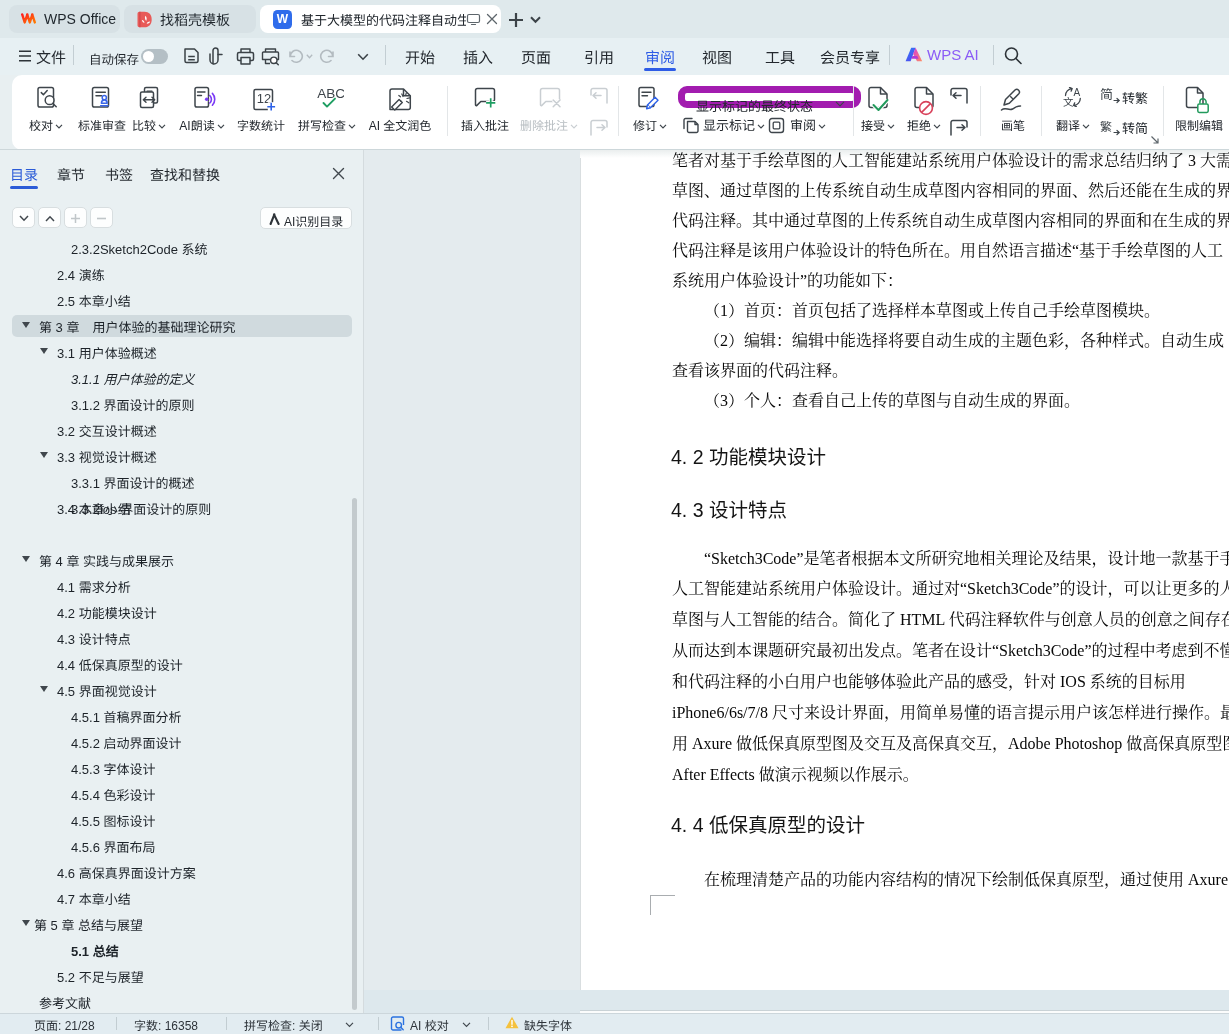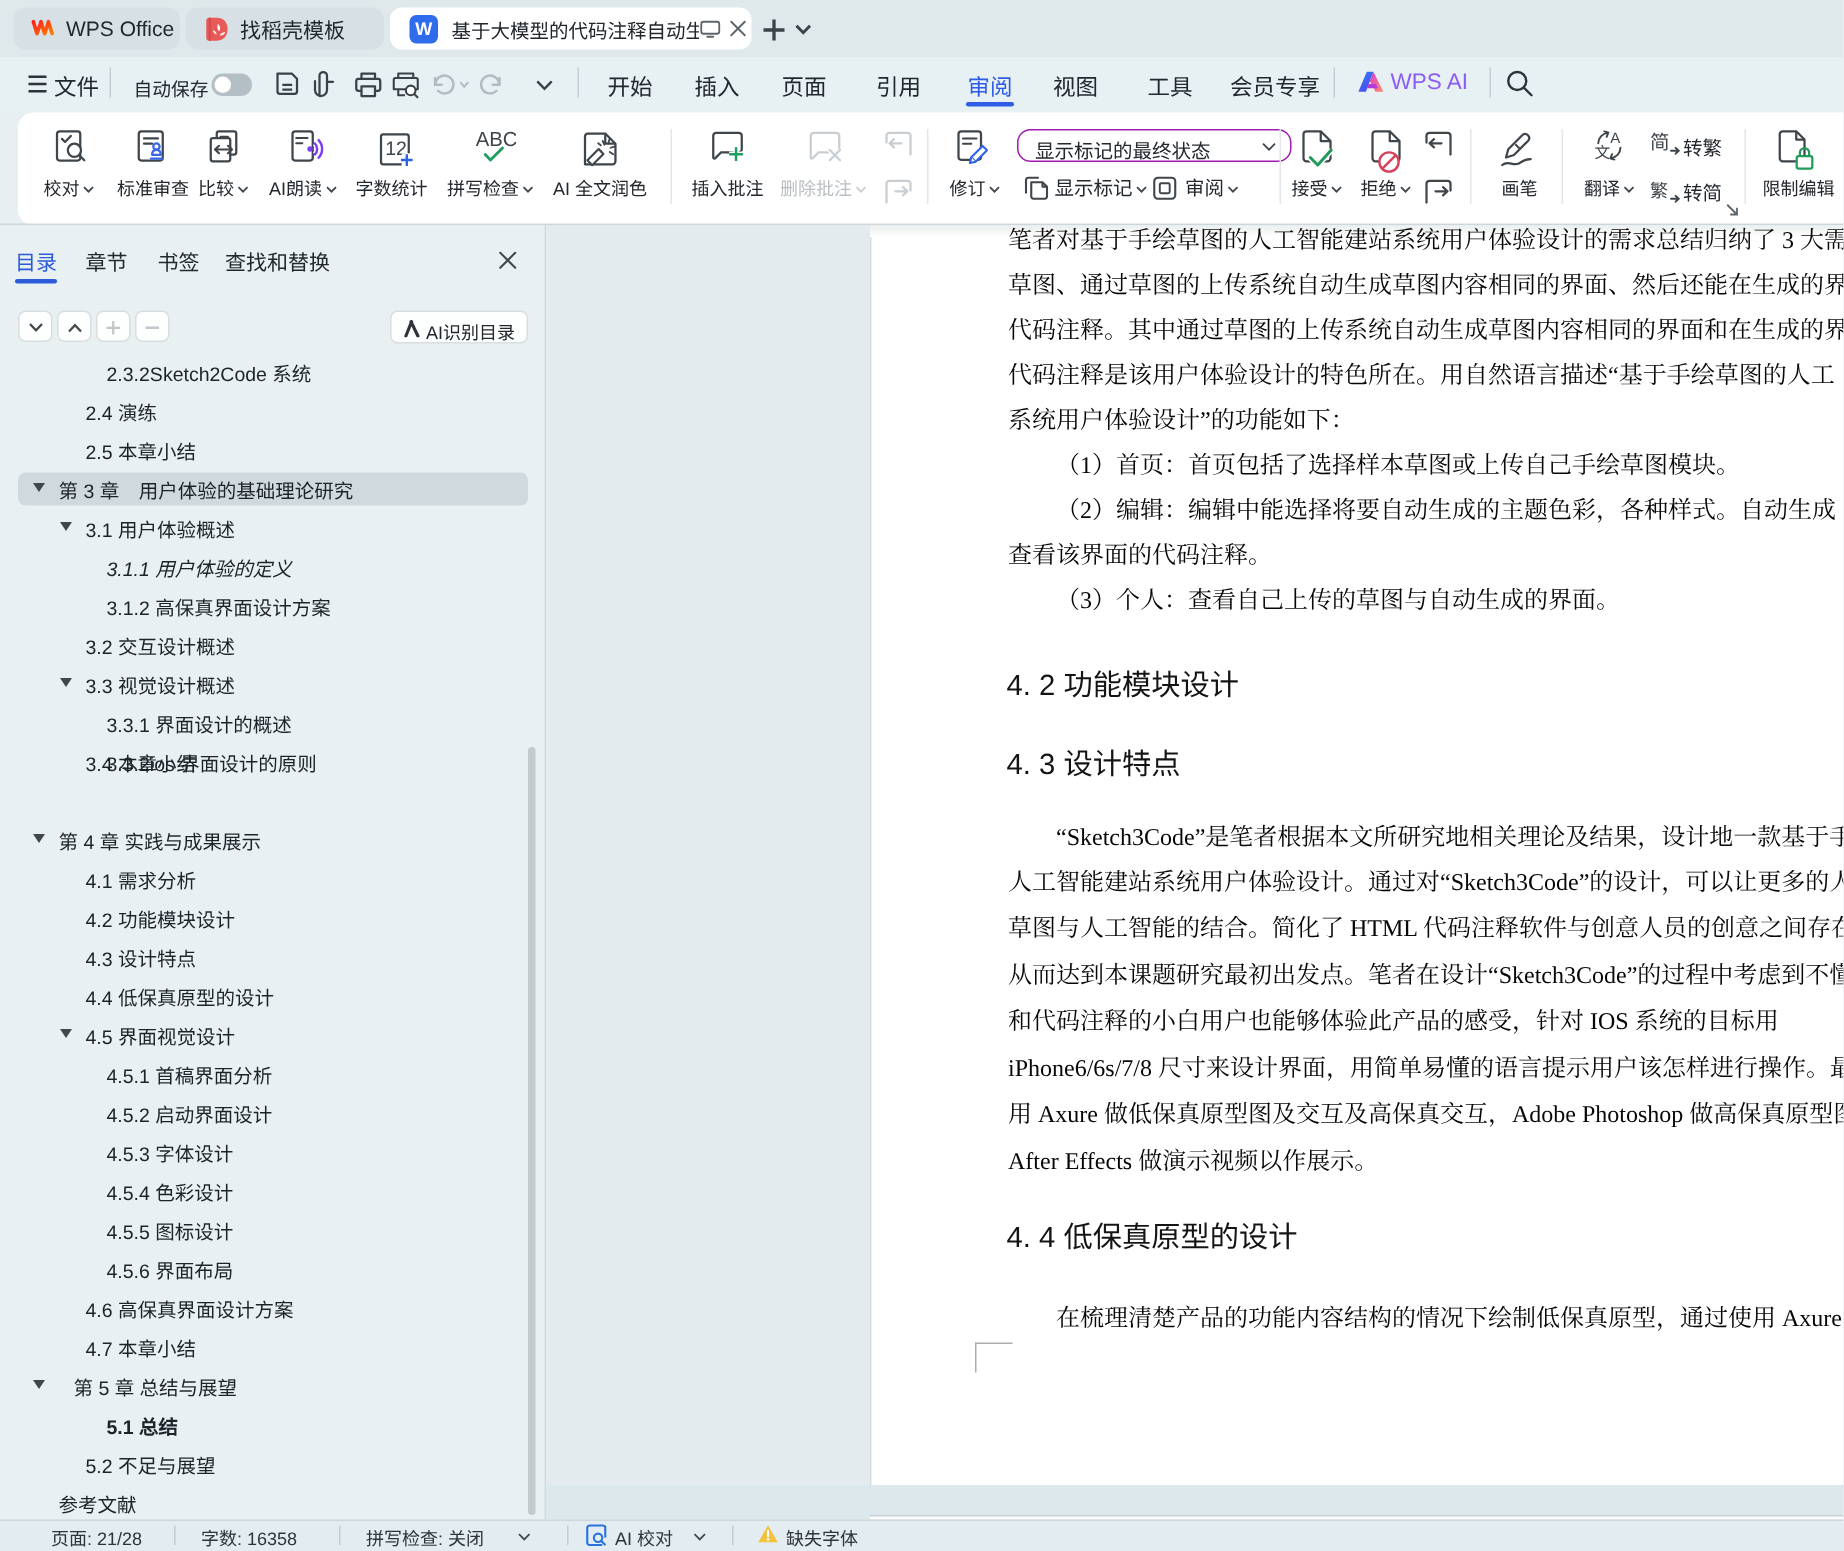--- a/index.html
+++ b/index.html
@@ -255,21 +255,21 @@
 
 <svg class="abs" style="left:635px;top:85px;" width="28" height="26" viewBox="0 0 28 26">
   <rect x="4" y="2.5" width="15" height="19" rx="1.8" fill="none" stroke="#3e454b" stroke-width="1.5"></rect>
   <path d="M7 7.3 H16 M7 10.8 H12.5" stroke="#3e454b" stroke-width="1.4" stroke-linecap="round"></path>
   <path d="M12.5 19.9 L20.1 12.3 L23 15.2 L15.4 22.8 Z" fill="#fff" stroke="#2e62e8" stroke-width="1.4" stroke-linejoin="round"></path>
   <path d="M12.5 19.9 L11.6 23.7 L15.4 22.8" fill="#fff" stroke="#2e62e8" stroke-width="1.4" stroke-linejoin="round"></path>
 </svg>
 <div class="rlabel" style="left:610px;width:80px;">修订<svg class="chev" width="8" height="5" viewBox="0 0 8 5">
       <path d="M1 0.8 L4 3.8 L7 0.8" fill="none" stroke="#3e454b" stroke-width="1.2"></path>
     </svg></div>
-<div class="abs" style="left:678px;top:86px;width:183px;height:22px;border:1px solid #a21caf;border-radius:9px;background:#fff;box-sizing:border-box;">
+<div class="abs" style="left:678px;top:86px;width:183px;height:22px;border:7px solid #a21caf;border-radius:9px;background:#fff;box-sizing:border-box;">
   <span style="position:absolute;left:11px;top:3px;font-size:13px;color:#23282e;">显示标记的最终状态</span>
   <svg style="position:absolute;right:9px;top:8px;" width="10" height="6" viewBox="0 0 10 6">
       <path d="M1 0.8 L5 4.8 L9 0.8" fill="none" stroke="#3e454b" stroke-width="1.2"></path>
     </svg>
 </div>
 <svg class="abs" style="left:682px;top:117px;" width="18" height="17" viewBox="0 0 18 17">
   <path d="M5.5 4.5 H13 L16 7.5 V14 A1.5 1.5 0 0 1 14.5 15.5 H7 A1.5 1.5 0 0 1 5.5 14 Z" fill="none" stroke="#3e454b" stroke-width="1.4" stroke-linejoin="round"></path>
   <path d="M13 4.5 V7.5 H16" fill="none" stroke="#3e454b" stroke-width="1.4" stroke-linejoin="round"></path>
   <path d="M2 11.5 V3 A1.5 1.5 0 0 1 3.5 1.5 H10" fill="none" stroke="#3e454b" stroke-width="1.4" stroke-linecap="round"></path>
 </svg>
@@ -393,21 +393,21 @@
 <div class="abs" style="left:12px;top:315px;width:340px;height:22px;background:#d0dade;border-radius:5px;"></div>
 <div id="tree"></div>
 <div class="titem" style="left:71px;top:239px;">2.3.2Sketch2Code 系统</div>
 <div class="titem" style="left:57px;top:265px;">2.4 演练</div>
 <div class="titem" style="left:57px;top:291px;">2.5 本章小结</div>
 <div class="tarrow" style="left:22px;top:322px;"></div>
 <div class="titem" style="left:39px;top:317px;">第 3 章　用户体验的基础理论研究</div>
 <div class="tarrow" style="left:40px;top:348px;"></div>
 <div class="titem" style="left:57px;top:343px;">3.1 用户体验概述</div>
 <div class="titem" style="left:71px;top:369px;font-style:italic;">3.1.1 用户体验的定义</div>
-<div class="titem" style="left:71px;top:395px;">3.1.2 高保真界面设计方案</div>
+<div class="titem" style="left:71px;top:395px;">3.1.2 界面设计的原则</div>
 <div class="titem" style="left:57px;top:421px;">3.2 交互设计概述</div>
 <div class="tarrow" style="left:40px;top:452px;"></div>
 <div class="titem" style="left:57px;top:447px;">3.3 视觉设计概述</div>
 <div class="titem" style="left:71px;top:473px;">3.3.1 界面设计的概述</div>
 <div class="titem" style="left:71px;top:499px;">3.3.2ios 界面设计的原则</div>
 <div class="titem" style="left:57px;top:499px;">3.4 本章小结</div>
 <div class="tarrow" style="left:22px;top:556px;"></div>
 <div class="titem" style="left:39px;top:551px;">第 4 章 实践与成果展示</div>
 <div class="titem" style="left:57px;top:577px;">4.1 需求分析</div>
 <div class="titem" style="left:57px;top:603px;">4.2 功能模块设计</div>
@@ -417,21 +417,21 @@
 <div class="titem" style="left:57px;top:681px;">4.5 界面视觉设计</div>
 <div class="titem" style="left:71px;top:707px;">4.5.1 首稿界面分析</div>
 <div class="titem" style="left:71px;top:733px;">4.5.2 启动界面设计</div>
 <div class="titem" style="left:71px;top:759px;">4.5.3 字体设计</div>
 <div class="titem" style="left:71px;top:785px;">4.5.4 色彩设计</div>
 <div class="titem" style="left:71px;top:811px;">4.5.5 图标设计</div>
 <div class="titem" style="left:71px;top:837px;">4.5.6 界面布局</div>
 <div class="titem" style="left:57px;top:863px;">4.6 高保真界面设计方案</div>
 <div class="titem" style="left:57px;top:889px;">4.7 本章小结</div>
 <div class="tarrow" style="left:22px;top:920px;"></div>
-<div class="titem" style="left:49px;top:915px;">第 5 章 总结与展望</div>
+<div class="titem" style="left:34px;top:915px;">第 5 章 总结与展望</div>
 <div class="titem" style="left:71px;top:941px;font-weight:bold;">5.1 总结</div>
 <div class="titem" style="left:57px;top:967px;">5.2 不足与展望</div>
 <div class="titem" style="left:39px;top:993px;">参考文献</div>
 <div class="abs" style="left:352px;top:498px;width:5px;height:512px;border-radius:3px;background:#c3cacd;"></div>
 
 <div class="abs" id="docarea"></div>
 <div class="abs" style="left:364px;top:990px;width:865px;height:23px;background:#dde8ed;"></div>
 <div class="abs" id="page"></div>
 <div class="abs" style="left:580px;top:150px;width:649px;height:8px;background:linear-gradient(#eaeeee,#ffffff);"></div>
 <div class="abs" id="page2"></div>

